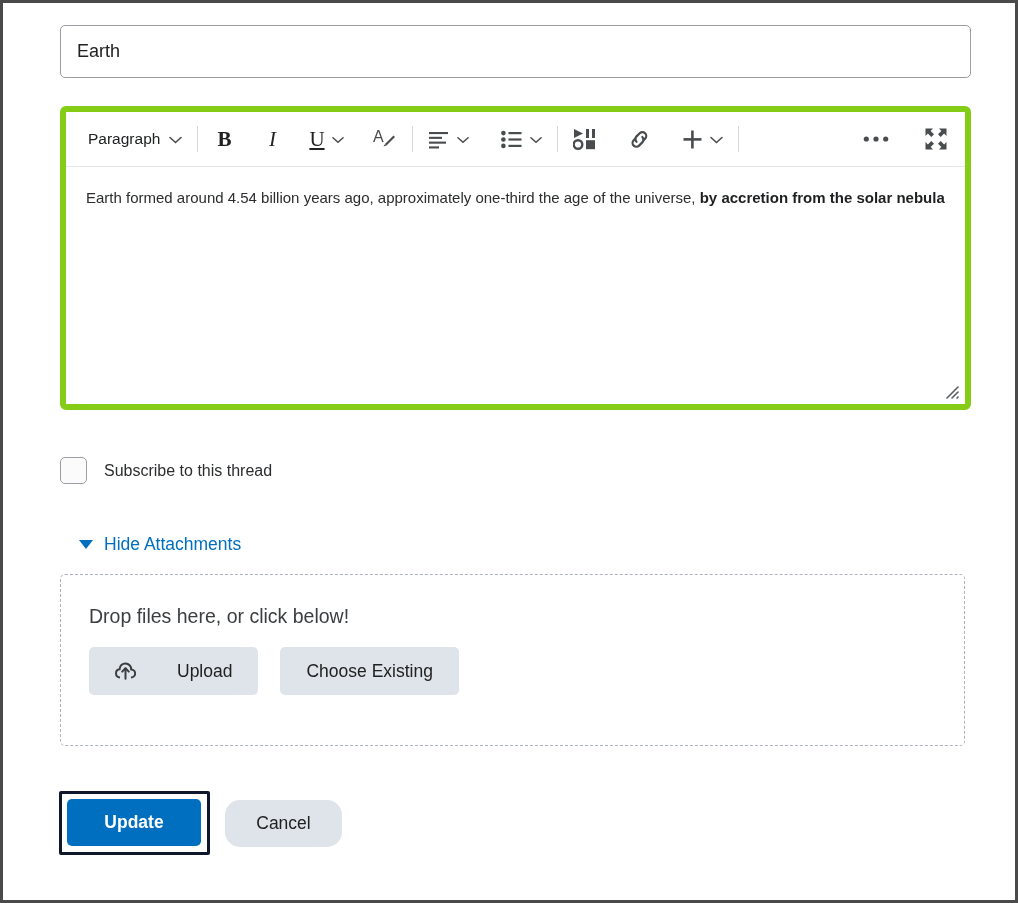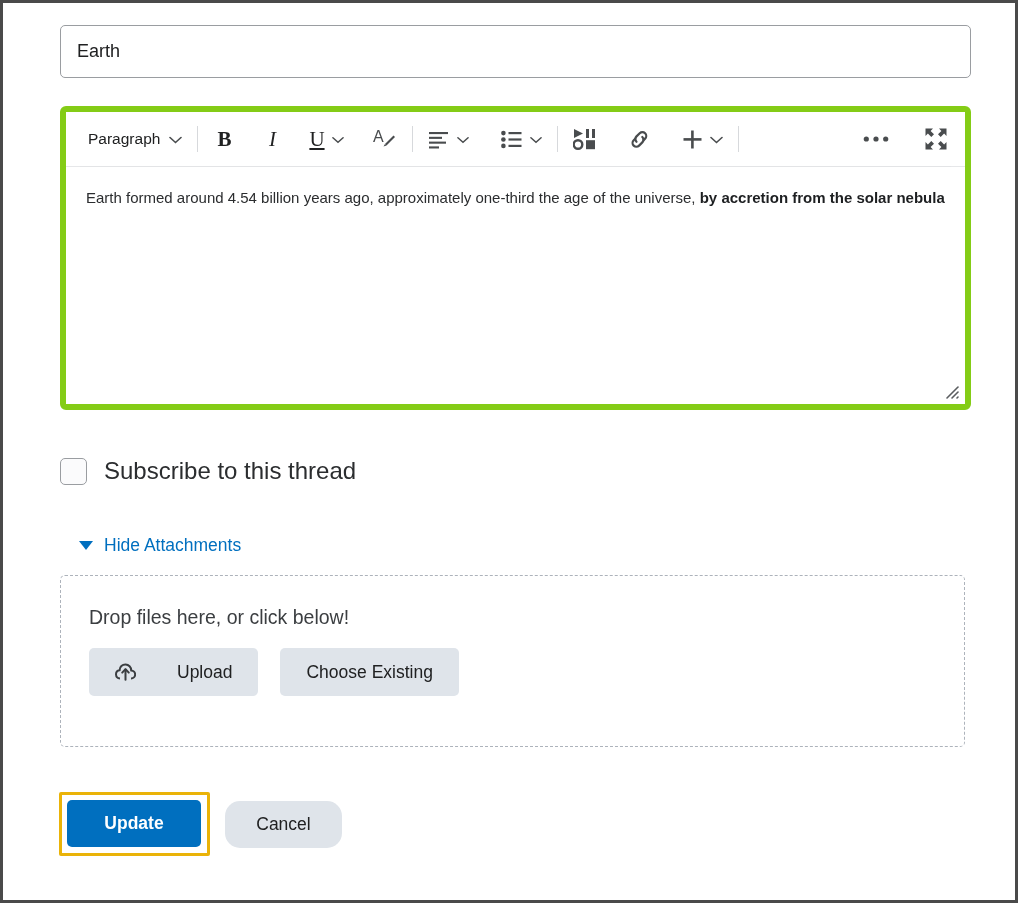--- a/index.html
+++ b/index.html
@@ -135,21 +135,21 @@
   .chkbox {
     width: 27px; height: 27px;
     border: 1px solid #9a9da1;
     border-radius: 5px;
     background: #fbfbfc;
     cursor: pointer;
     flex: none;
   }
   .check-label {
     margin-left: 17px;
-    font-size: 24px;
+    font-size: 16px;
     color: #2b2d2f;
   }
 
   
   .hide-att {
     display: flex;
     align-items: center;
     margin-top: 50px;
     margin-left: 19px;
     cursor: pointer;
@@ -204,21 +204,21 @@
   .cloud-ico { margin-right: 11px; display: flex; align-items: center; }
 
   
   .footer {
     display: flex;
     align-items: center;
     margin-top: 45px;
     margin-left: -1px;
   }
   .update-wrap {
-    border: 3px solid #eab308;
+    border: 3px solid #0f172a;
     border-radius: 2px;
     padding: 5px 6px 6px 5px;
     background: #ffffff;
     display: inline-block;
   }
   .btn-update {
     width: 134px;
     height: 47px;
     background: #006fbf;
     border: none;

